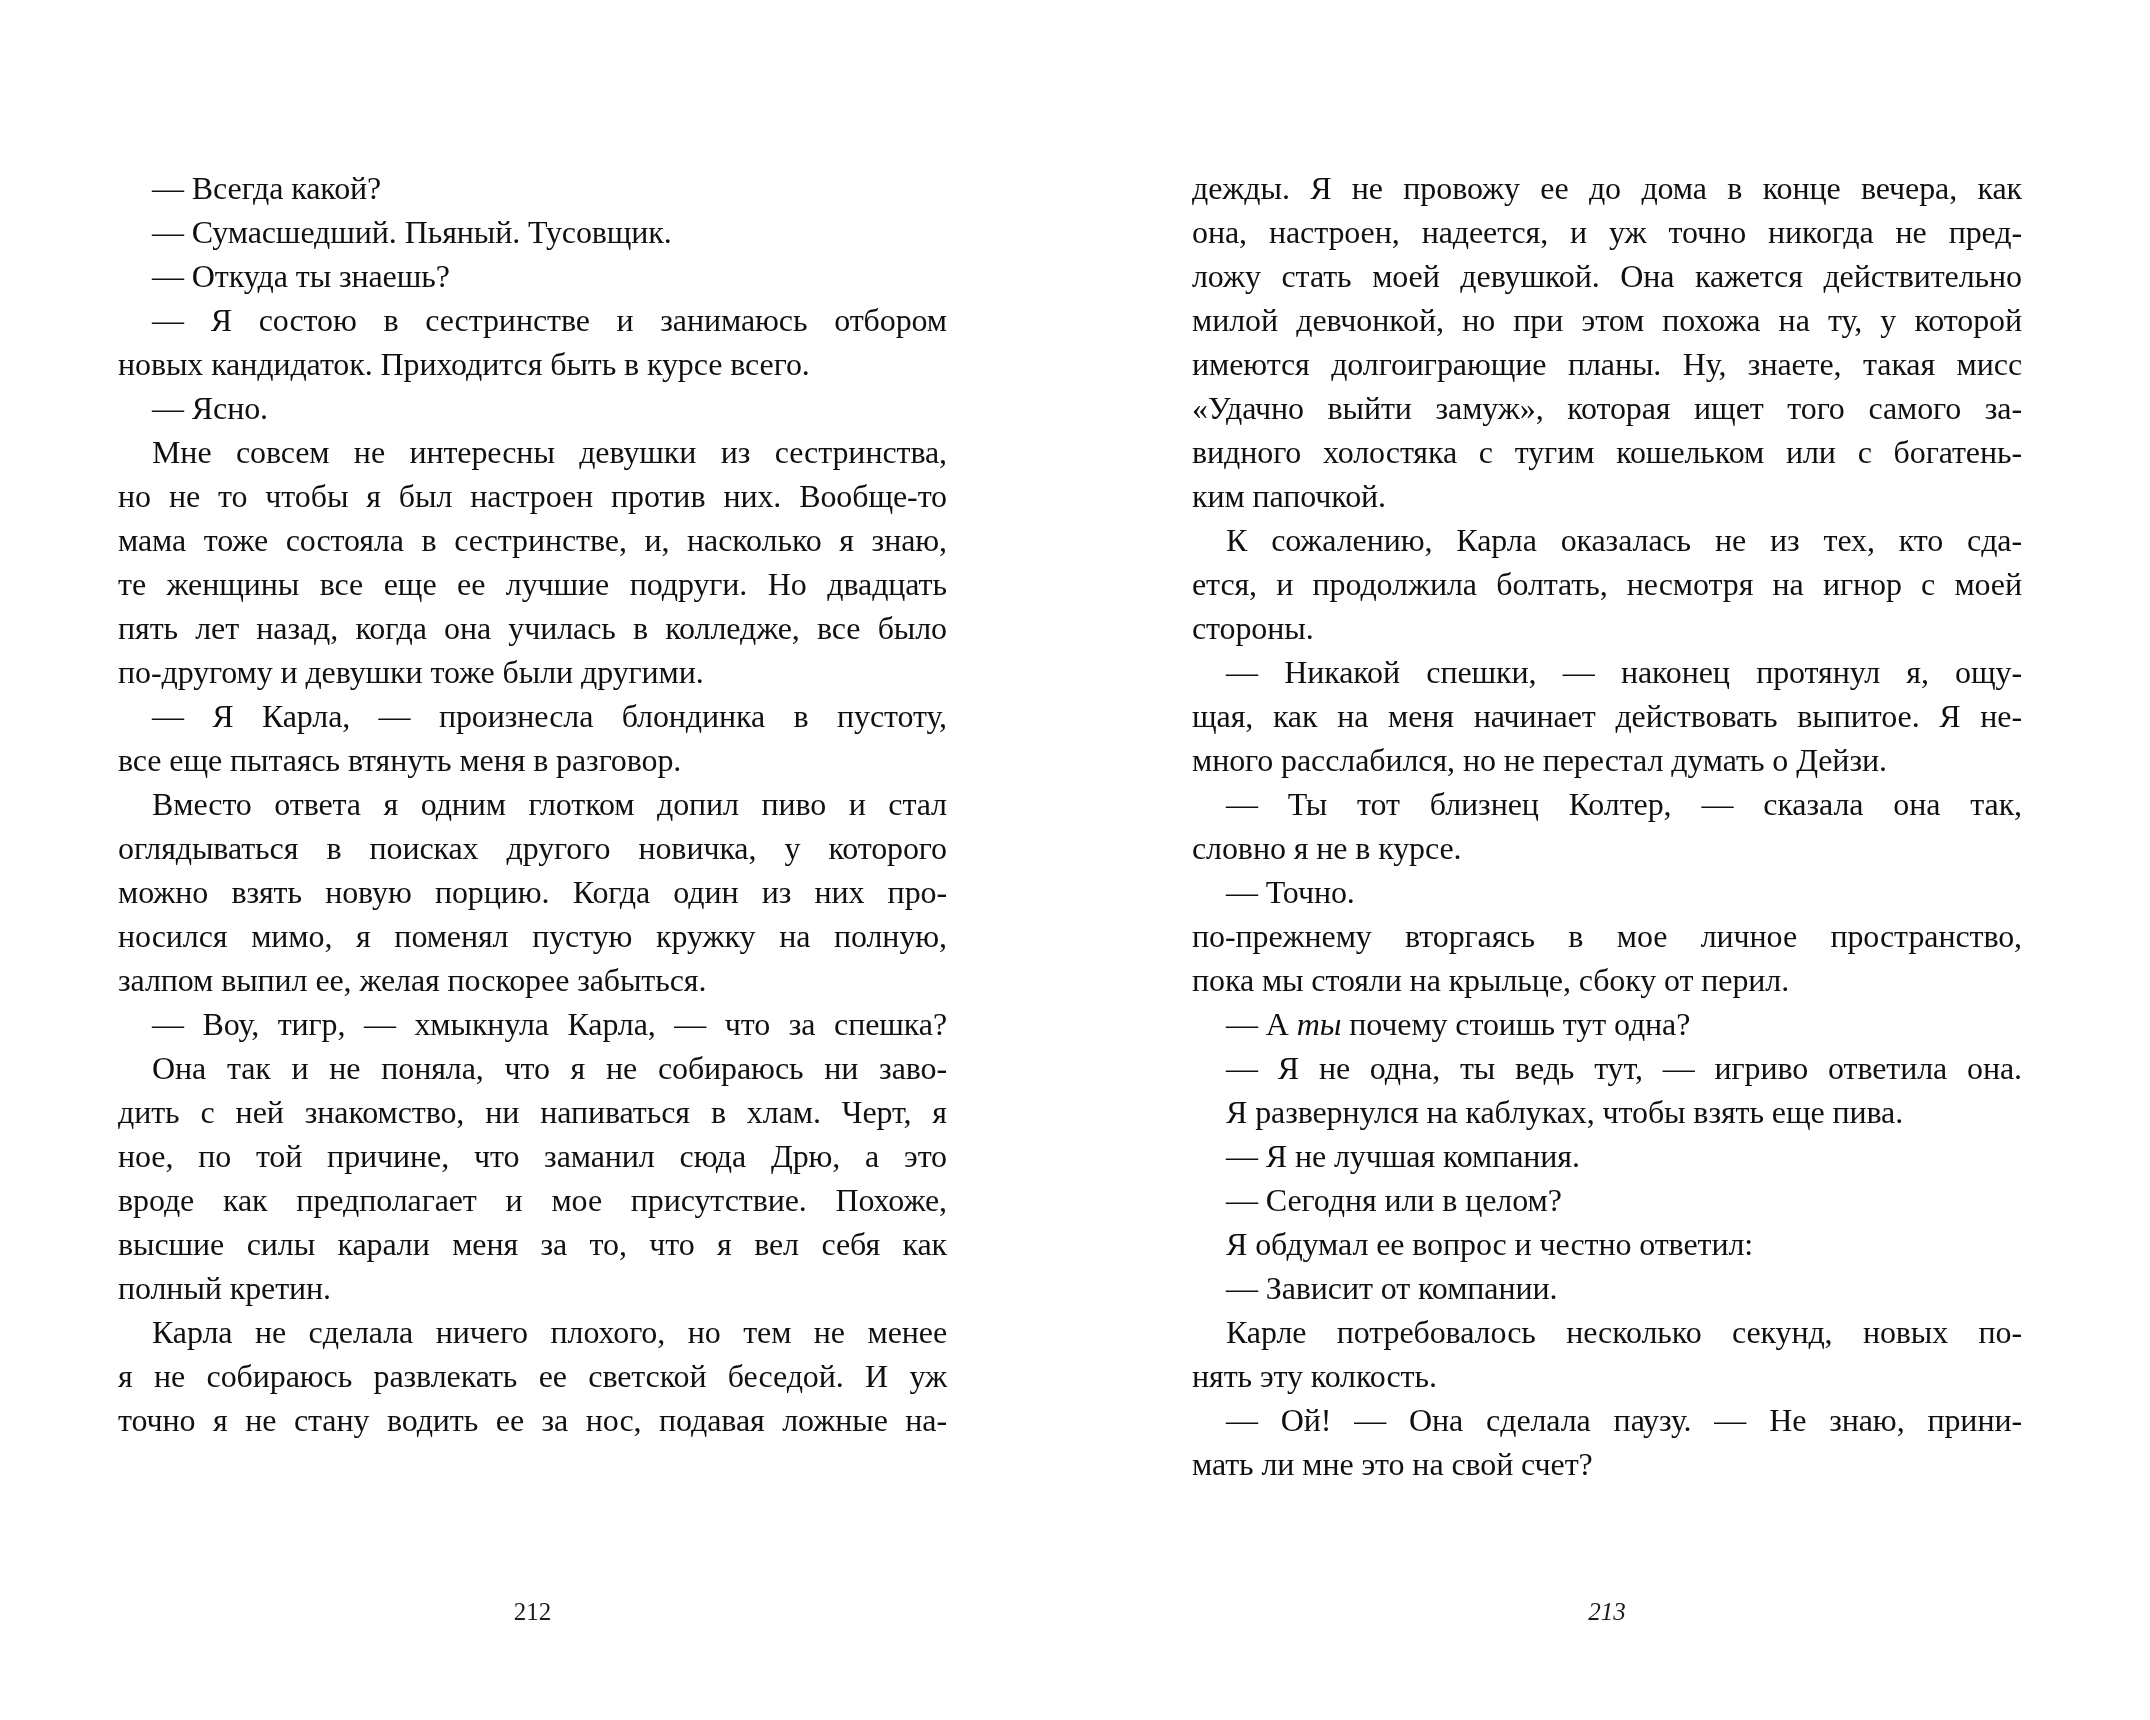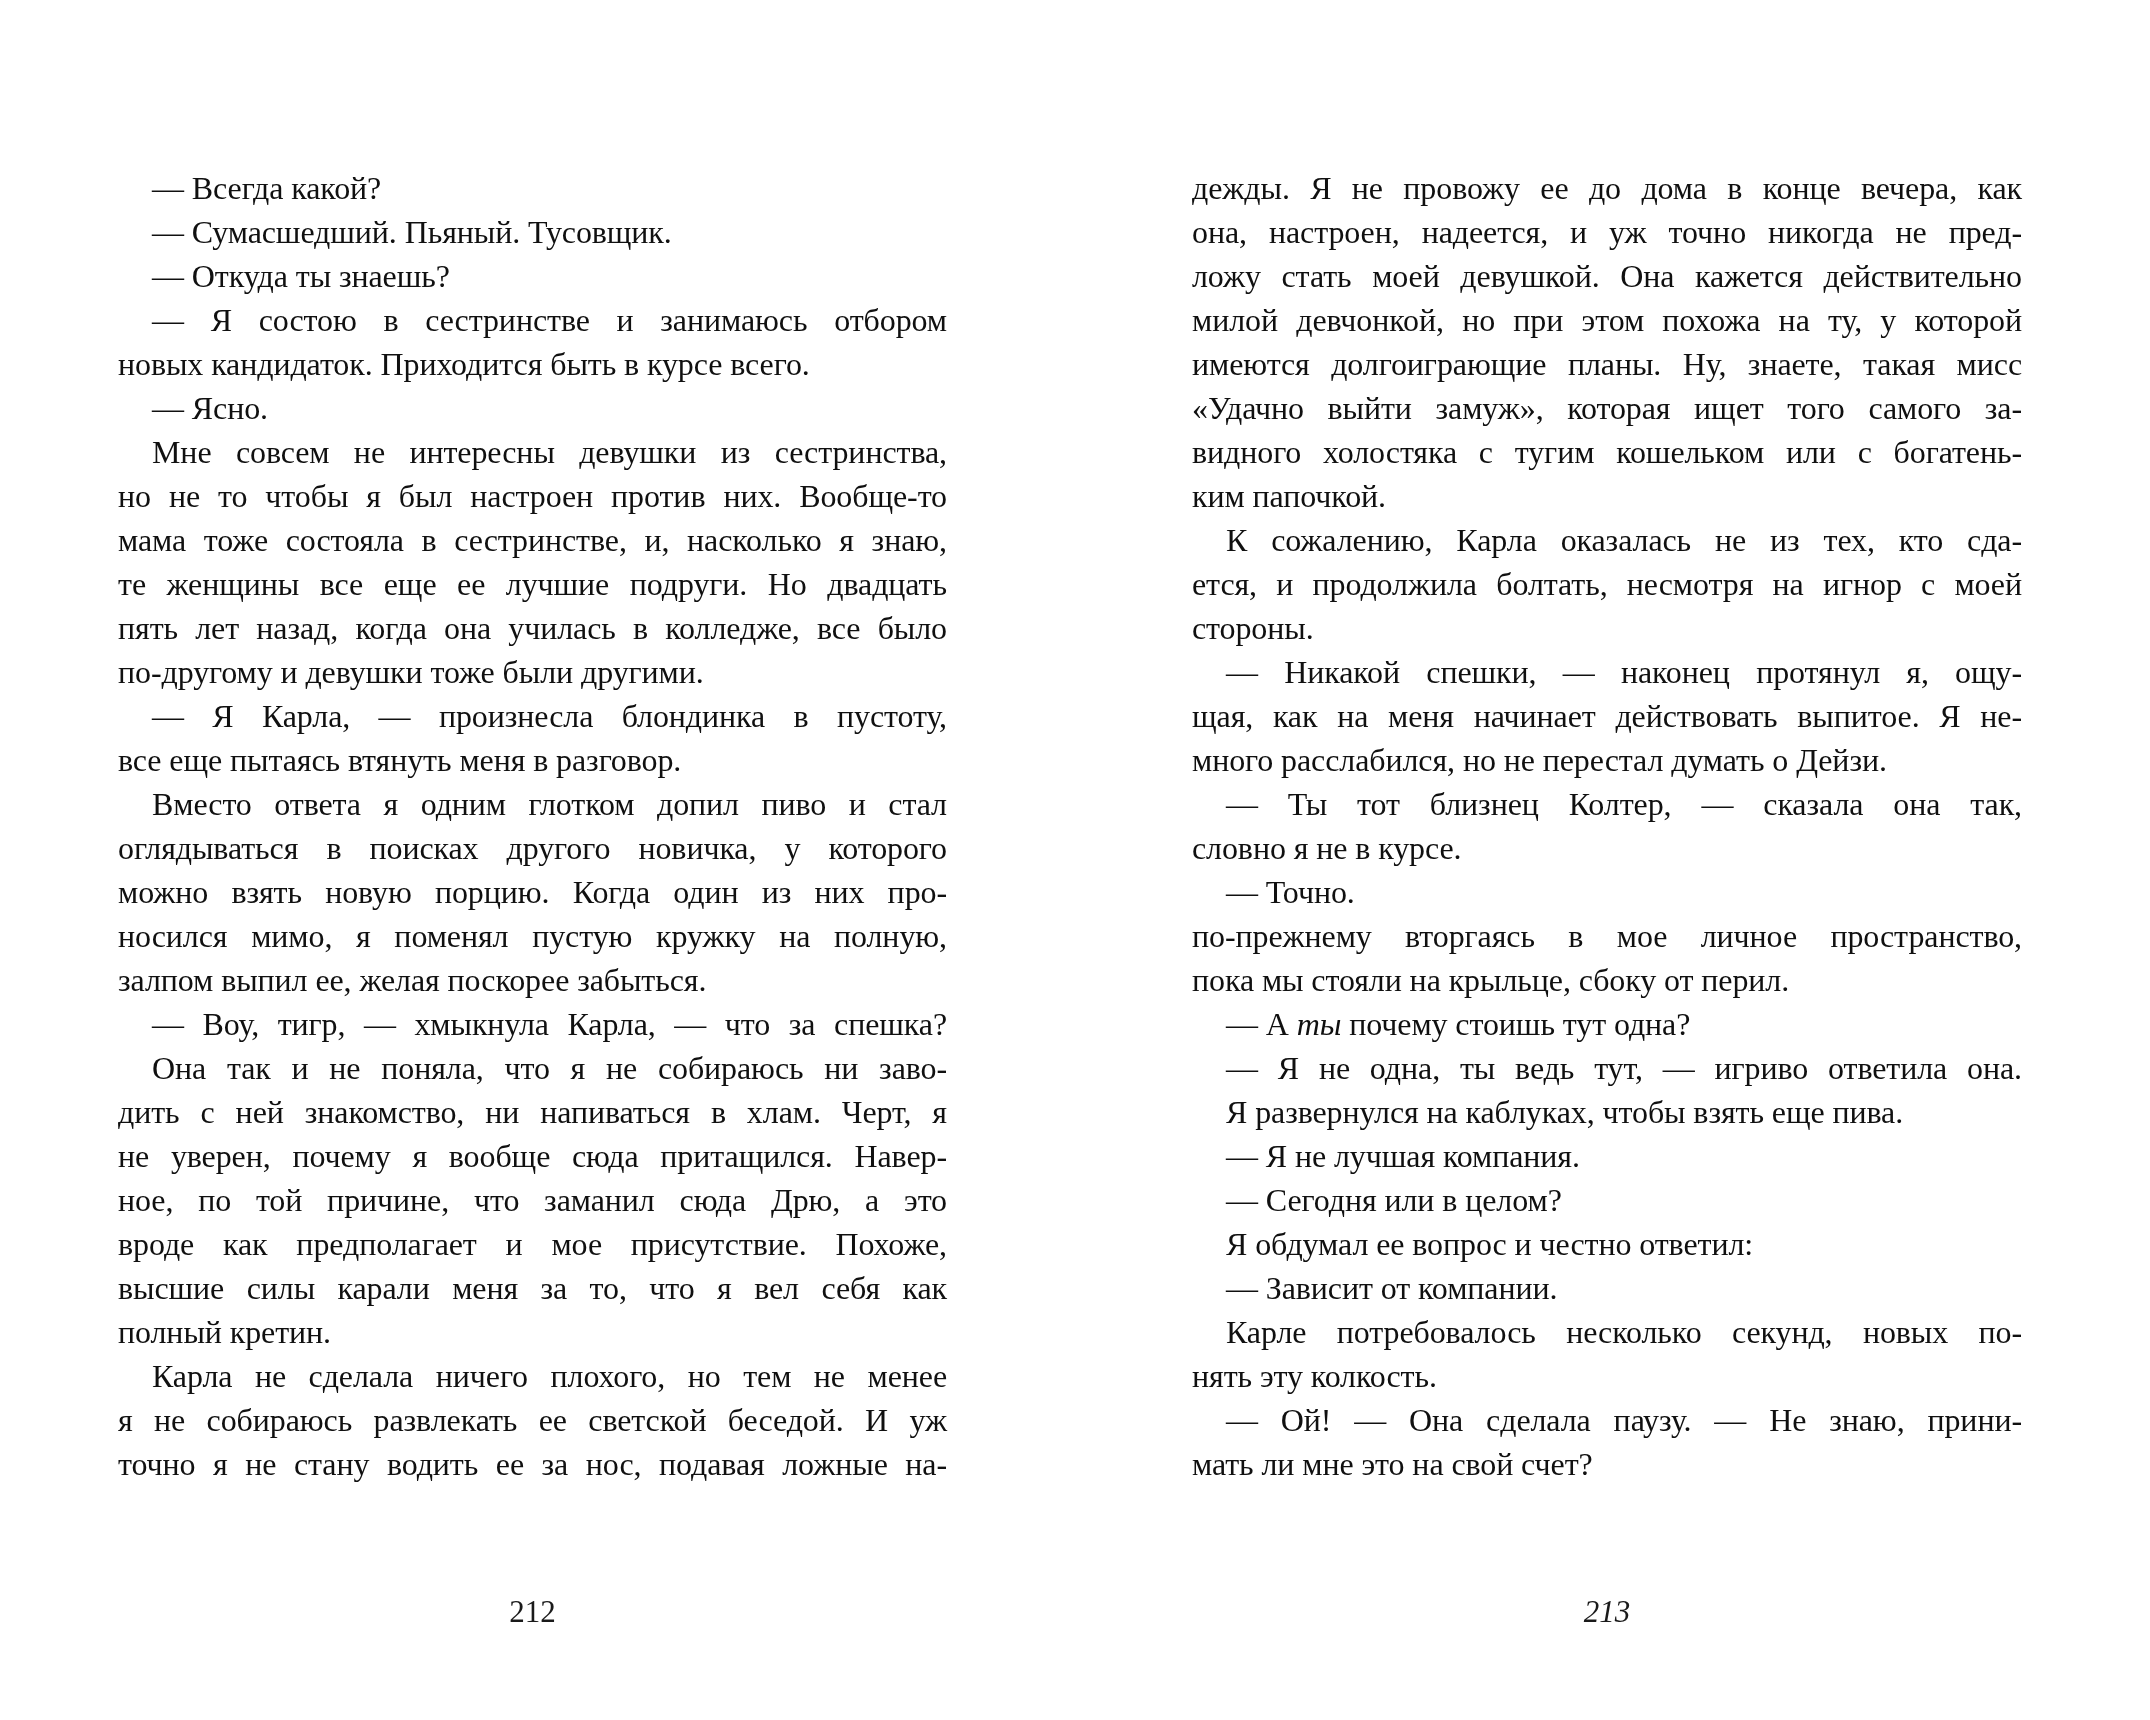--- a/index.html
+++ b/index.html
@@ -25,21 +25,21 @@
   .line.jst {
     white-space: normal;
     text-align: justify;
     text-align-last: justify;
     -moz-text-align-last: justify;
   }
   .line.ind { text-indent: 34px; }
   .page-number {
     position: absolute;
     top: 1596px;
-    font-size: 31px;
+    font-size: 25px;
     line-height: 31px;
     text-align: center;
     color: #1a1a1a;
   }
   #page-num-left  { left: 118px;  width: 829px; }
   #page-num-right { left: 1192px; width: 830px; font-style: italic; }
 </style>
 </head>
 <body>
 
@@ -59,21 +59,20 @@
     <div class="line ind jst">— Я Карла, — произнесла блондинка в пустоту,</div>
     <div class="line">все еще пытаясь втянуть меня в разговор.</div>
     <div class="line ind jst">Вместо ответа я одним глотком допил пиво и стал</div>
     <div class="line jst">оглядываться в поисках другого новичка, у которого</div>
     <div class="line jst">можно взять новую порцию. Когда один из них про-</div>
     <div class="line jst">носился мимо, я поменял пустую кружку на полную,</div>
     <div class="line">залпом выпил ее, желая поскорее забыться.</div>
     <div class="line ind jst">— Воу, тигр, — хмыкнула Карла, — что за спешка?</div>
     <div class="line ind jst">Она так и не поняла, что я не собираюсь ни заво-</div>
     <div class="line jst">дить с ней знакомство, ни напиваться в хлам. Черт, я</div>
-    <div class="line jst">не уверен, почему я вообще сюда притащился. Навер-</div>
     <div class="line jst">ное, по той причине, что заманил сюда Дрю, а это</div>
     <div class="line jst">вроде как предполагает и мое присутствие. Похоже,</div>
     <div class="line jst">высшие силы карали меня за то, что я вел себя как</div>
     <div class="line">полный кретин.</div>
     <div class="line ind jst">Карла не сделала ничего плохого, но тем не менее</div>
     <div class="line jst">я не собираюсь развлекать ее светской беседой. И уж</div>
     <div class="line jst">точно я не стану водить ее за нос, подавая ложные на-</div>
   </div>
 <div id="right-text" class="text-block">
     <div class="line jst">дежды. Я не провожу ее до дома в конце вечера, как</div>

